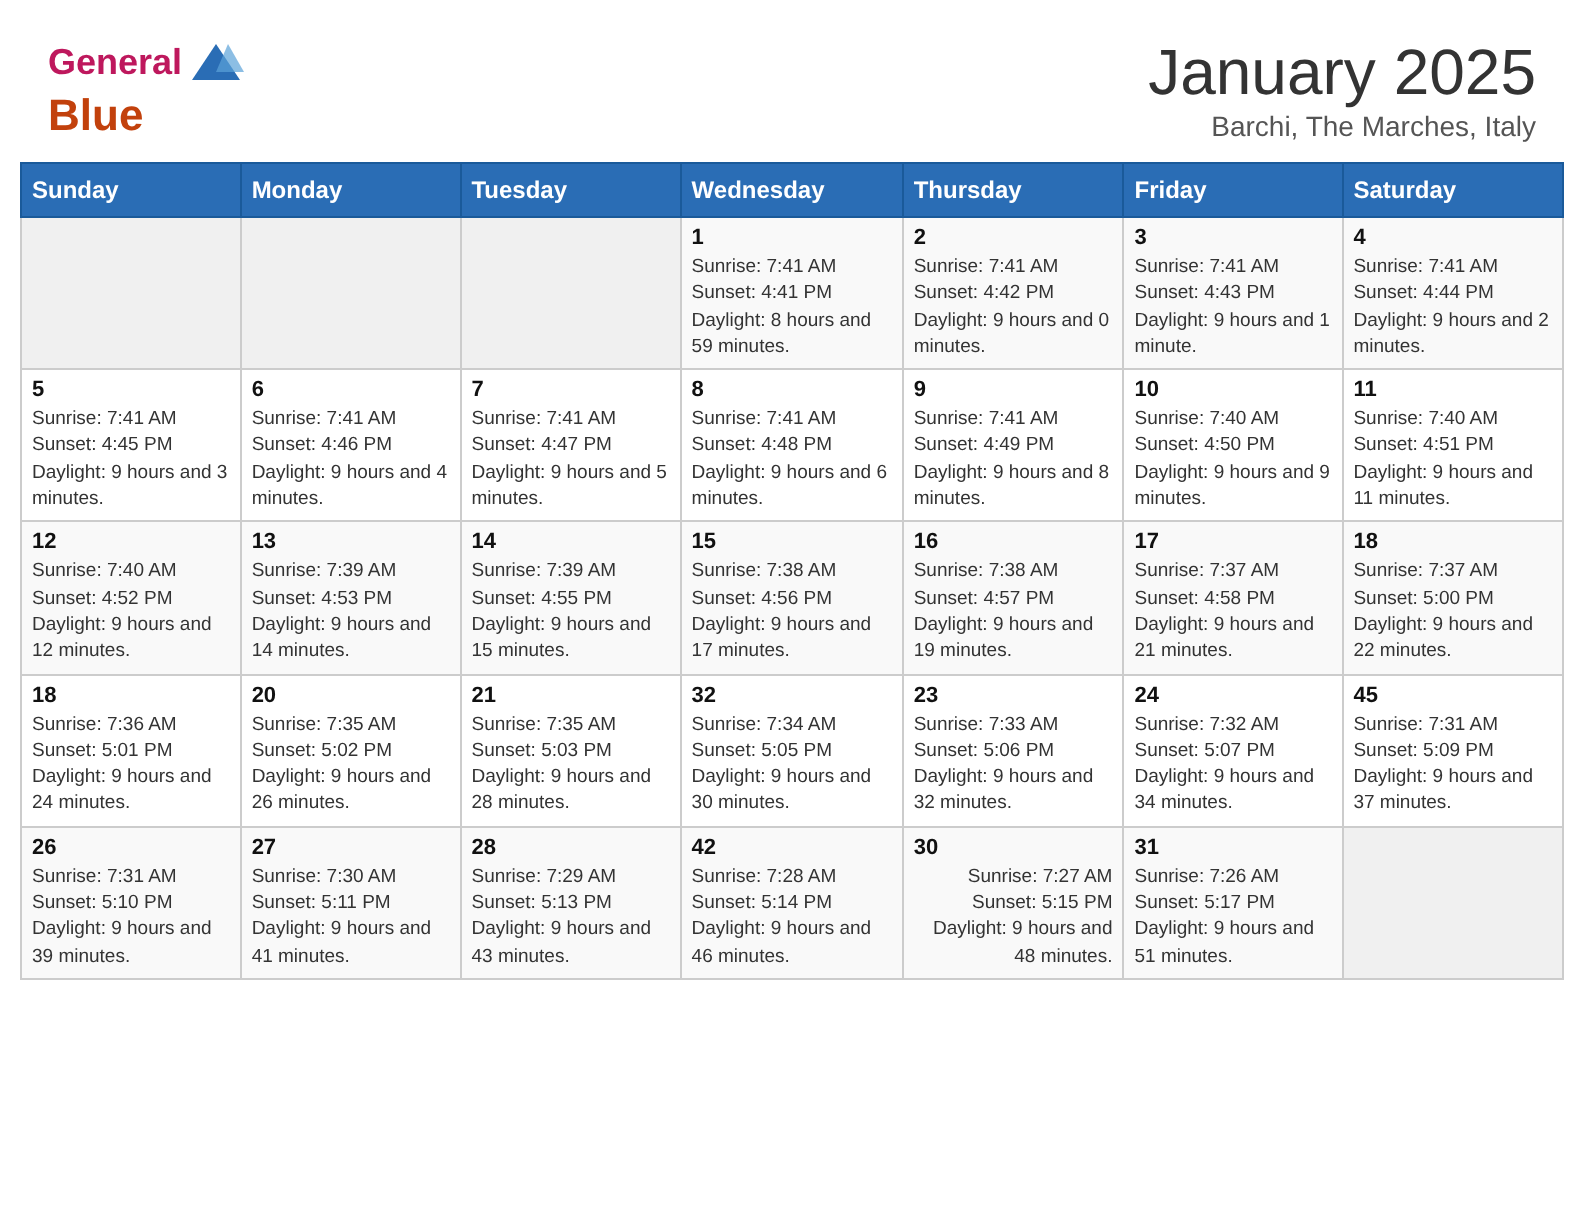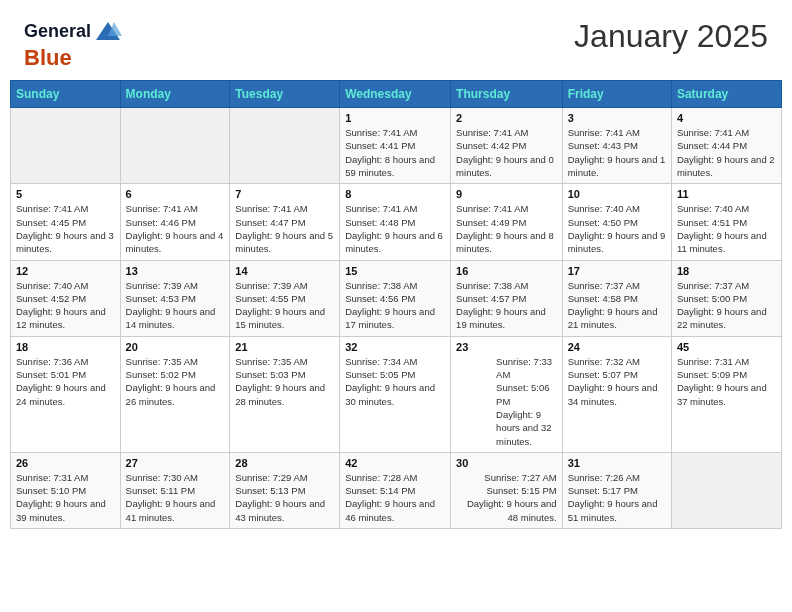--- a/index.html
+++ b/index.html
@@ -15,21 +15,21 @@
       align-items: flex-start;
       padding: 18px 24px 10px 24px;
     }
     .logo {
       display: flex;
       align-items: center;
     }
     .logo-text-general {
       font-size: 18px;
       font-weight: bold;
-      color: #0f172a;
+      color: #be185d;
       line-height: 1.1;
       text-align: right;
     }
     .logo-text-blue {
       font-size: 22px;
       font-weight: bold;
       color: #c2410c;
       line-height: 1.1;
     }
     .logo-icon {
@@ -51,21 +51,21 @@
     }
     .calendar-wrapper {
       padding: 0 10px 10px 10px;
     }
     table {
       width: 100%;
       border-collapse: collapse;
     }
     thead th {
       background-color: #2a6db5;
-      color: #5eead4;
+      color: #ffffff;
       font-size: 12px;
       font-weight: bold;
       padding: 6px 5px;
       text-align: left;
       border: 1px solid #1a5a9a;
     }
     tbody td {
       border: 1px solid #ccc;
       vertical-align: top;
       padding: 4px 5px;
@@ -106,20 +106,21 @@
         <svg class="logo-icon" viewBox="0 0 28 28">
           <polygon points="14,4 26,22 2,22" fill="#2a6db5"></polygon>
           <polygon points="20,4 28,18 14,18" fill="#5ba3d9" opacity="0.7"></polygon>
         </svg>
       </div>
       <div class="logo-text-blue">Blue</div>
     </div>
   </div>
   <div class="title-area">
     <div class="month-title">January 2025</div>
+    <div class="location-title">Barchi, The Marches, Italy</div>
   </div>
 </div>
 
 <div class="calendar-wrapper">
   <table>
     <thead>
       <tr>
       <th>Sunday</th>
           <th>Monday</th>
           <th>Tuesday</th>
@@ -267,21 +268,21 @@
 Daylight: 9 hours and 28 minutes.</div>
           </td>
           <td>
             <div class="day-number">32</div>
             <div class="day-info" style="white-space: pre-line;">Sunrise: 7:34 AM
 Sunset: 5:05 PM
 Daylight: 9 hours and 30 minutes.</div>
           </td>
           <td>
             <div class="day-number">23</div>
-            <div class="day-info" style="white-space: pre-line; margin-left: 40px;">Sunrise: 7:33 AM
+            <div class="day-info" style="white-space: pre-line;">Sunrise: 7:33 AM
 Sunset: 5:06 PM
 Daylight: 9 hours and 32 minutes.</div>
           </td>
           <td>
             <div class="day-number">24</div>
             <div class="day-info" style="white-space: pre-line;">Sunrise: 7:32 AM
 Sunset: 5:07 PM
 Daylight: 9 hours and 34 minutes.</div>
           </td>
           <td>

